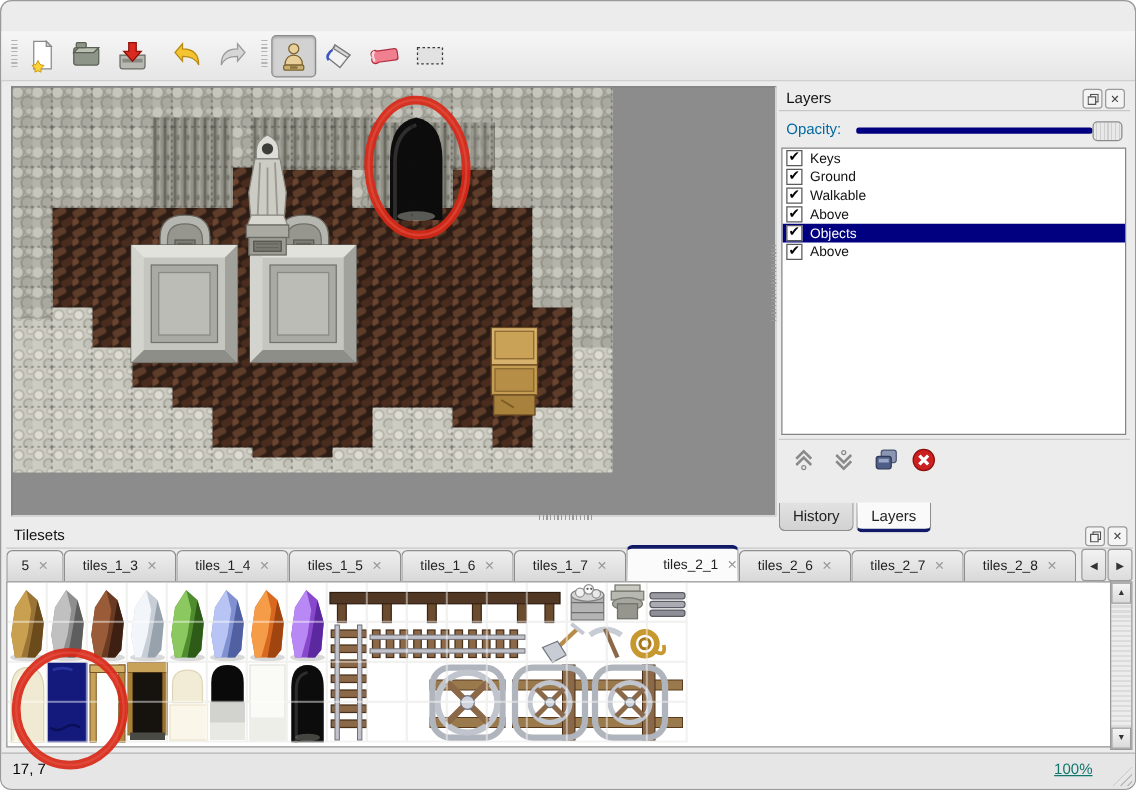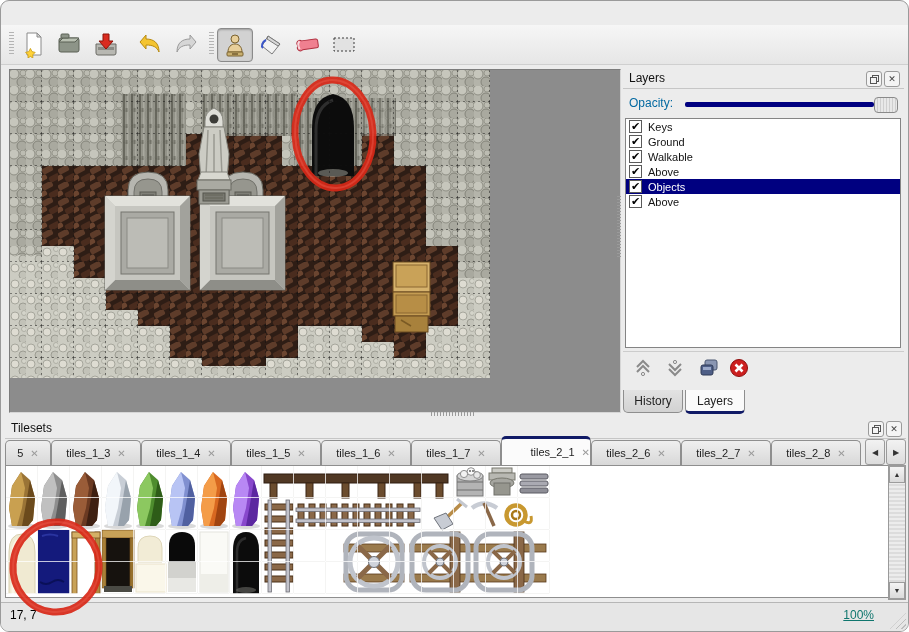--- a/index.html
+++ b/index.html
@@ -44,21 +44,21 @@
   .layer-row.selected{background:#000080;}
   .cb{width:11px;height:11px;border:1px solid #5a5a5a;background:#fff;margin:0 6px 0 3px;
     font-size:11px;line-height:10px;text-align:center;color:#000;font-weight:bold;flex:none;}
   .layer-row .lbl{font-size:11px;color:#111;}
   .layer-row.selected .lbl{color:#fff;}
   .layer-btns{position:absolute;left:0;right:0;top:282px;height:32px;border-top:1px solid #cccccc;}
   .lb{position:absolute;top:4px;width:24px;height:24px;display:flex;align-items:center;justify-content:center;}
   .panel-tabs{position:absolute;left:0;bottom:0;height:23px;display:flex;}
   .b-tab{min-width:58px;height:22px;border:1px solid #8e8e8e;border-top:none;
     border-radius:0 0 5px 5px;background:linear-gradient(#e2e2e2,#d2d2d2);
-    font-size:12px;color:#222;display:flex;align-items:center;justify-content:center;margin-right:2px;}
+    font-size:12px;color:#222;display:flex;align-items:center;justify-content:center;margin-right:2px;margin-top:12px;}
   .b-tab.active{background:#fafafa;border-bottom:3px solid #101a66;height:21px;}
   
   .tilesets{position:absolute;left:4px;top:418px;width:901px;height:180px;text-decoration:underline;}
   .ts-tabs{position:absolute;left:0;top:19px;right:0;height:27px;display:flex;align-items:flex-end;}
   .ts-tab{height:24px;border:1px solid #8e8e8e;border-bottom:none;border-radius:5px 5px 0 0;
     background:linear-gradient(#efefef,#d8d8d8);display:flex;align-items:center;justify-content:center;
     gap:7px;font-size:11px;color:#222;width:88px;flex:none;}
   .ts-tab.first{width:44px;}
   .ts-tab.active{background:#fbfbfb;border-top:3px solid #101a66;height:26px;justify-content:flex-end;}
   .tab-close{color:#9a9a9a;font-size:10px;font-weight:bold;}

